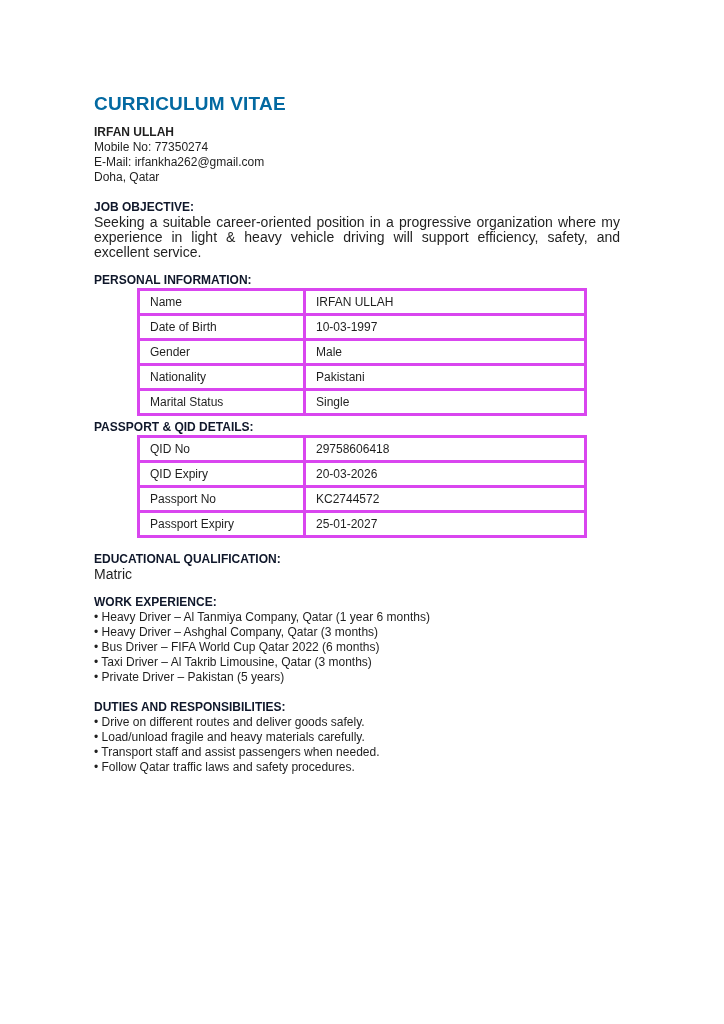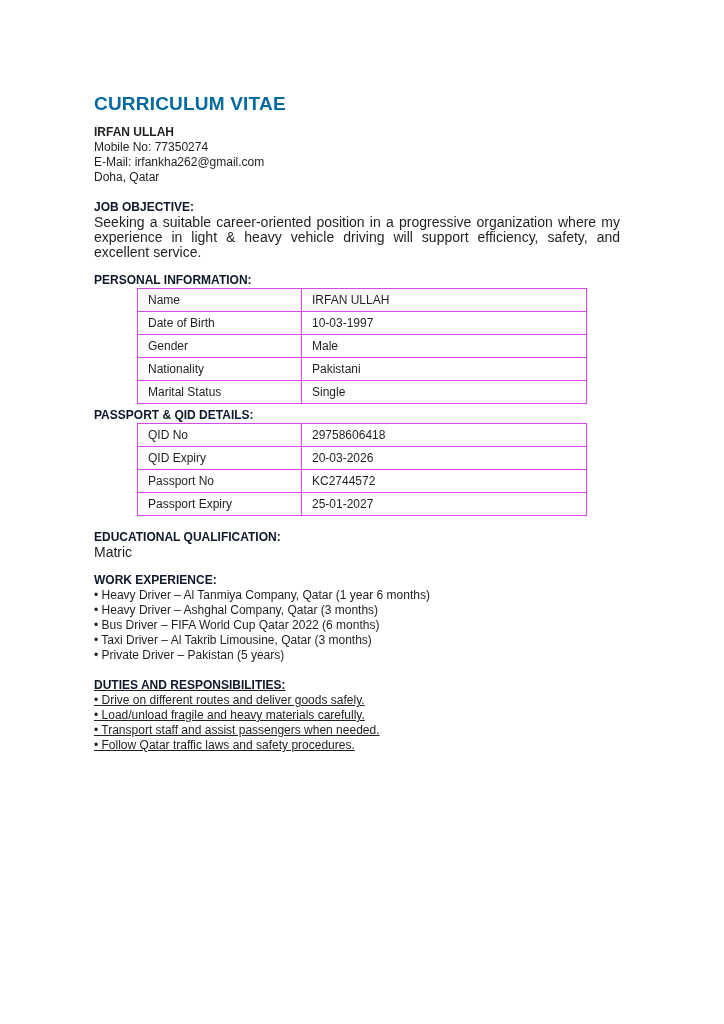--- a/index.html
+++ b/index.html
@@ -32,21 +32,21 @@
   .contact {
     margin-top: 10px;
     font-size: 12px;
     line-height: 15px;
   }
   .contact .name { font-weight: bold; }
   .section { margin-top: 13px; }
   .section.s-jo { margin-top: 15px; }
   .section.s-pq { margin-top: 4px; }
   .section.s-eq { margin-top: 14px; }
-  .section.s-du { margin-top: 15px; text-decoration: underline; }
+  .section.s-du { margin-top: 15px; }
   .sec-heading {
     font-size: 12px;
     font-weight: bold;
     line-height: 15px;
     color: #0f172a;
   }
   .sec-body {
     font-size: 14px;
     line-height: 15px;
   }
@@ -54,21 +54,21 @@
     text-align: justify;
     width: 526px;
   }
   table.info-table {
     border-collapse: collapse;
     margin-left: 43px;
     table-layout: fixed;
     width: 450px;
   }
   table.info-table td {
-    border: 1px solid #d946ef;
+    border: 3px solid #d946ef;
     height: 22px;
     padding: 0 10px;
     font-size: 12px;
     line-height: 14px;
     vertical-align: middle;
     background: #ffffff;
   }
   table.info-table td.col-label { width: 143px; }
   .bullet-line {
     font-size: 12px;

